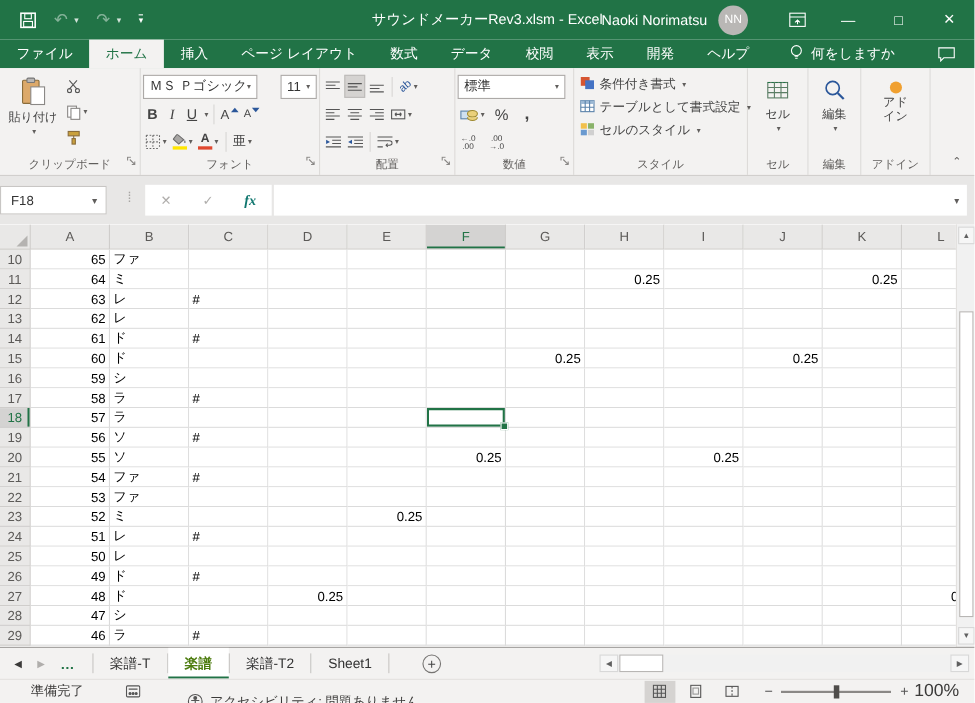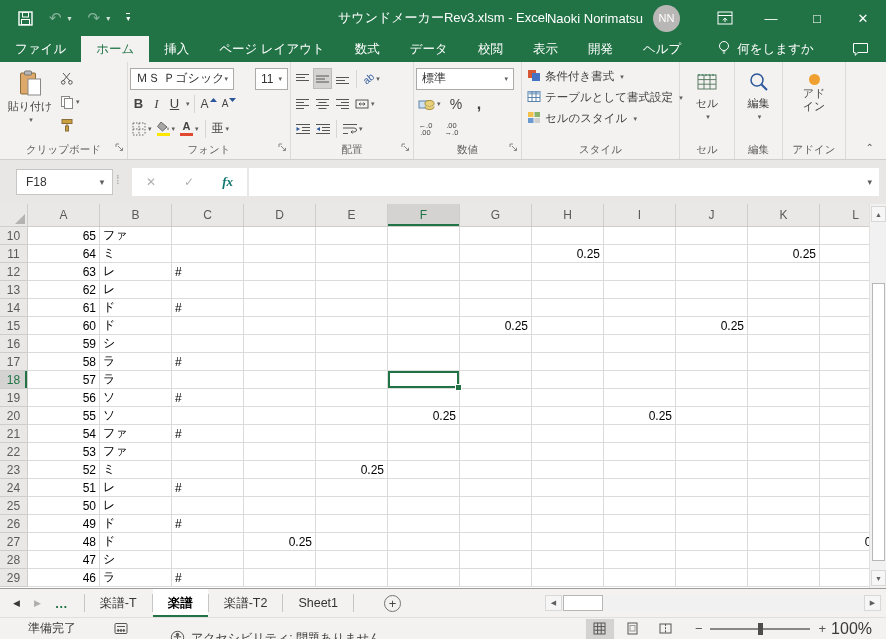--- a/index.html
+++ b/index.html
@@ -56,21 +56,21 @@
   .g-styles{width:158px;padding-left:5px;}
   .style-item{display:flex;align-items:center;height:21px;gap:4px;font-size:11.5px;color:#444;white-space:nowrap;}
   .g-cells{width:55px;}.g-edit{width:48px;}.g-addin{width:63px;}
   .addin-dot{width:11px;height:11px;border-radius:50%;margin-top:4px;}
   .addin-label{width:26px;text-align:center;line-height:13px;word-break:break-all;}
   .ribbon-tail{flex:1;position:relative;}
   .collapse{position:absolute;right:12px;bottom:6px;color:#605e5c;font-size:10px;}
 
   
   .frow{position:absolute;top:160px;left:0;right:0;height:44px;background:#e8e7e6;}
-  .namebox{position:absolute;left:16px;top:9px;width:97px;height:26px;background:#fff;border:1px solid #c8c6c4;display:flex;align-items:center;font-size:12px;padding-left:9px;color:#333;}
+  .namebox{position:absolute;left:0;top:9px;width:97px;height:26px;background:#fff;border:1px solid #c8c6c4;display:flex;align-items:center;font-size:12px;padding-left:9px;color:#333;}
   .namebox .nb-dd{margin-left:auto;width:20px;text-align:center;color:#605e5c;font-size:8px;}
   .grip{position:absolute;left:116px;top:12px;color:#a8a6a4;font-size:13px;letter-spacing:-2px;}
   .fxbox{position:absolute;left:132px;top:8px;width:115px;height:28px;background:#fff;display:flex;align-items:center;justify-content:space-around;color:#b0aeac;font-size:12px;}
   .fxbox .fx{color:#0f766e;font-style:italic;font-weight:bold;font-family:"Liberation Serif",serif;font-size:13px;}
   .finput{position:absolute;left:249px;top:8px;right:7px;height:28px;background:#fff;display:flex;align-items:center;font-size:12px;padding-left:6px;}
   .finput .chev{margin-left:auto;margin-right:7px;color:#605e5c;font-size:9px;}
 
   
   .gridwrap{position:absolute;top:204px;left:0;width:869px;height:384px;overflow:hidden;background:#fff;}
   .sheet-grid{display:grid;grid-template-columns:28px repeat(12,72px);grid-template-rows:23px repeat(20,18px);width:893px;}
@@ -94,21 +94,21 @@
   .hs-left{left:0;}.hs-right{right:0;}
   .hs-thumb{position:absolute;left:18px;top:0;width:40px;height:16px;background:#fff;border:1px solid #b8b6b4;}
 
   
   .sheetbar{position:absolute;top:588px;left:0;right:0;height:29px;background:#f3f2f1;border-top:1px solid #9f9d9b;display:flex;align-items:stretch;font-size:12.5px;}
   .snav{display:flex;align-items:center;gap:14px;padding:0 13px;color:#3b3a39;font-size:9px;}
   .snav .disabled{color:#b0aeac;}
   .dots{color:#217346;font-weight:bold;font-size:13px;margin-right:2px;letter-spacing:1px;}
   .tabsep{width:1px;background:#c8c6c4;margin:5px 0;}
   .stab{display:flex;align-items:center;padding:0 15px;color:#333;}
-  .stab.active{background:#fff;color:#000000;font-weight:bold;box-shadow:inset 0 -2px 0 #217346;}
+  .stab.active{background:#fff;color:#4d7c0f;font-weight:bold;box-shadow:inset 0 -2px 0 #217346;}
   .newsheet{display:flex;align-items:center;margin-left:30px;}
   .newsheet .circ{width:17px;height:17px;border-radius:50%;border:1px solid #767472;color:#444;font-size:13px;line-height:15px;text-align:center;}
 
   
   .statusbar{position:absolute;top:617px;left:0;right:0;height:22px;background:#f3f2f1;border-top:1px solid #e1dfdd;display:flex;align-items:center;font-size:12px;color:#3b3a39;}
   .sb-ready{margin-left:28px;}
   .sb-macro{margin-left:38px;display:flex;align-items:center;}
   .sb-access{display:flex;align-items:center;gap:6px;margin-left:42px;margin-top:20px;}
   .sb-right{margin-left:auto;display:flex;align-items:center;gap:5px;padding-right:14px;}
   .view-btn{width:28px;height:20px;display:flex;align-items:center;justify-content:center;}

